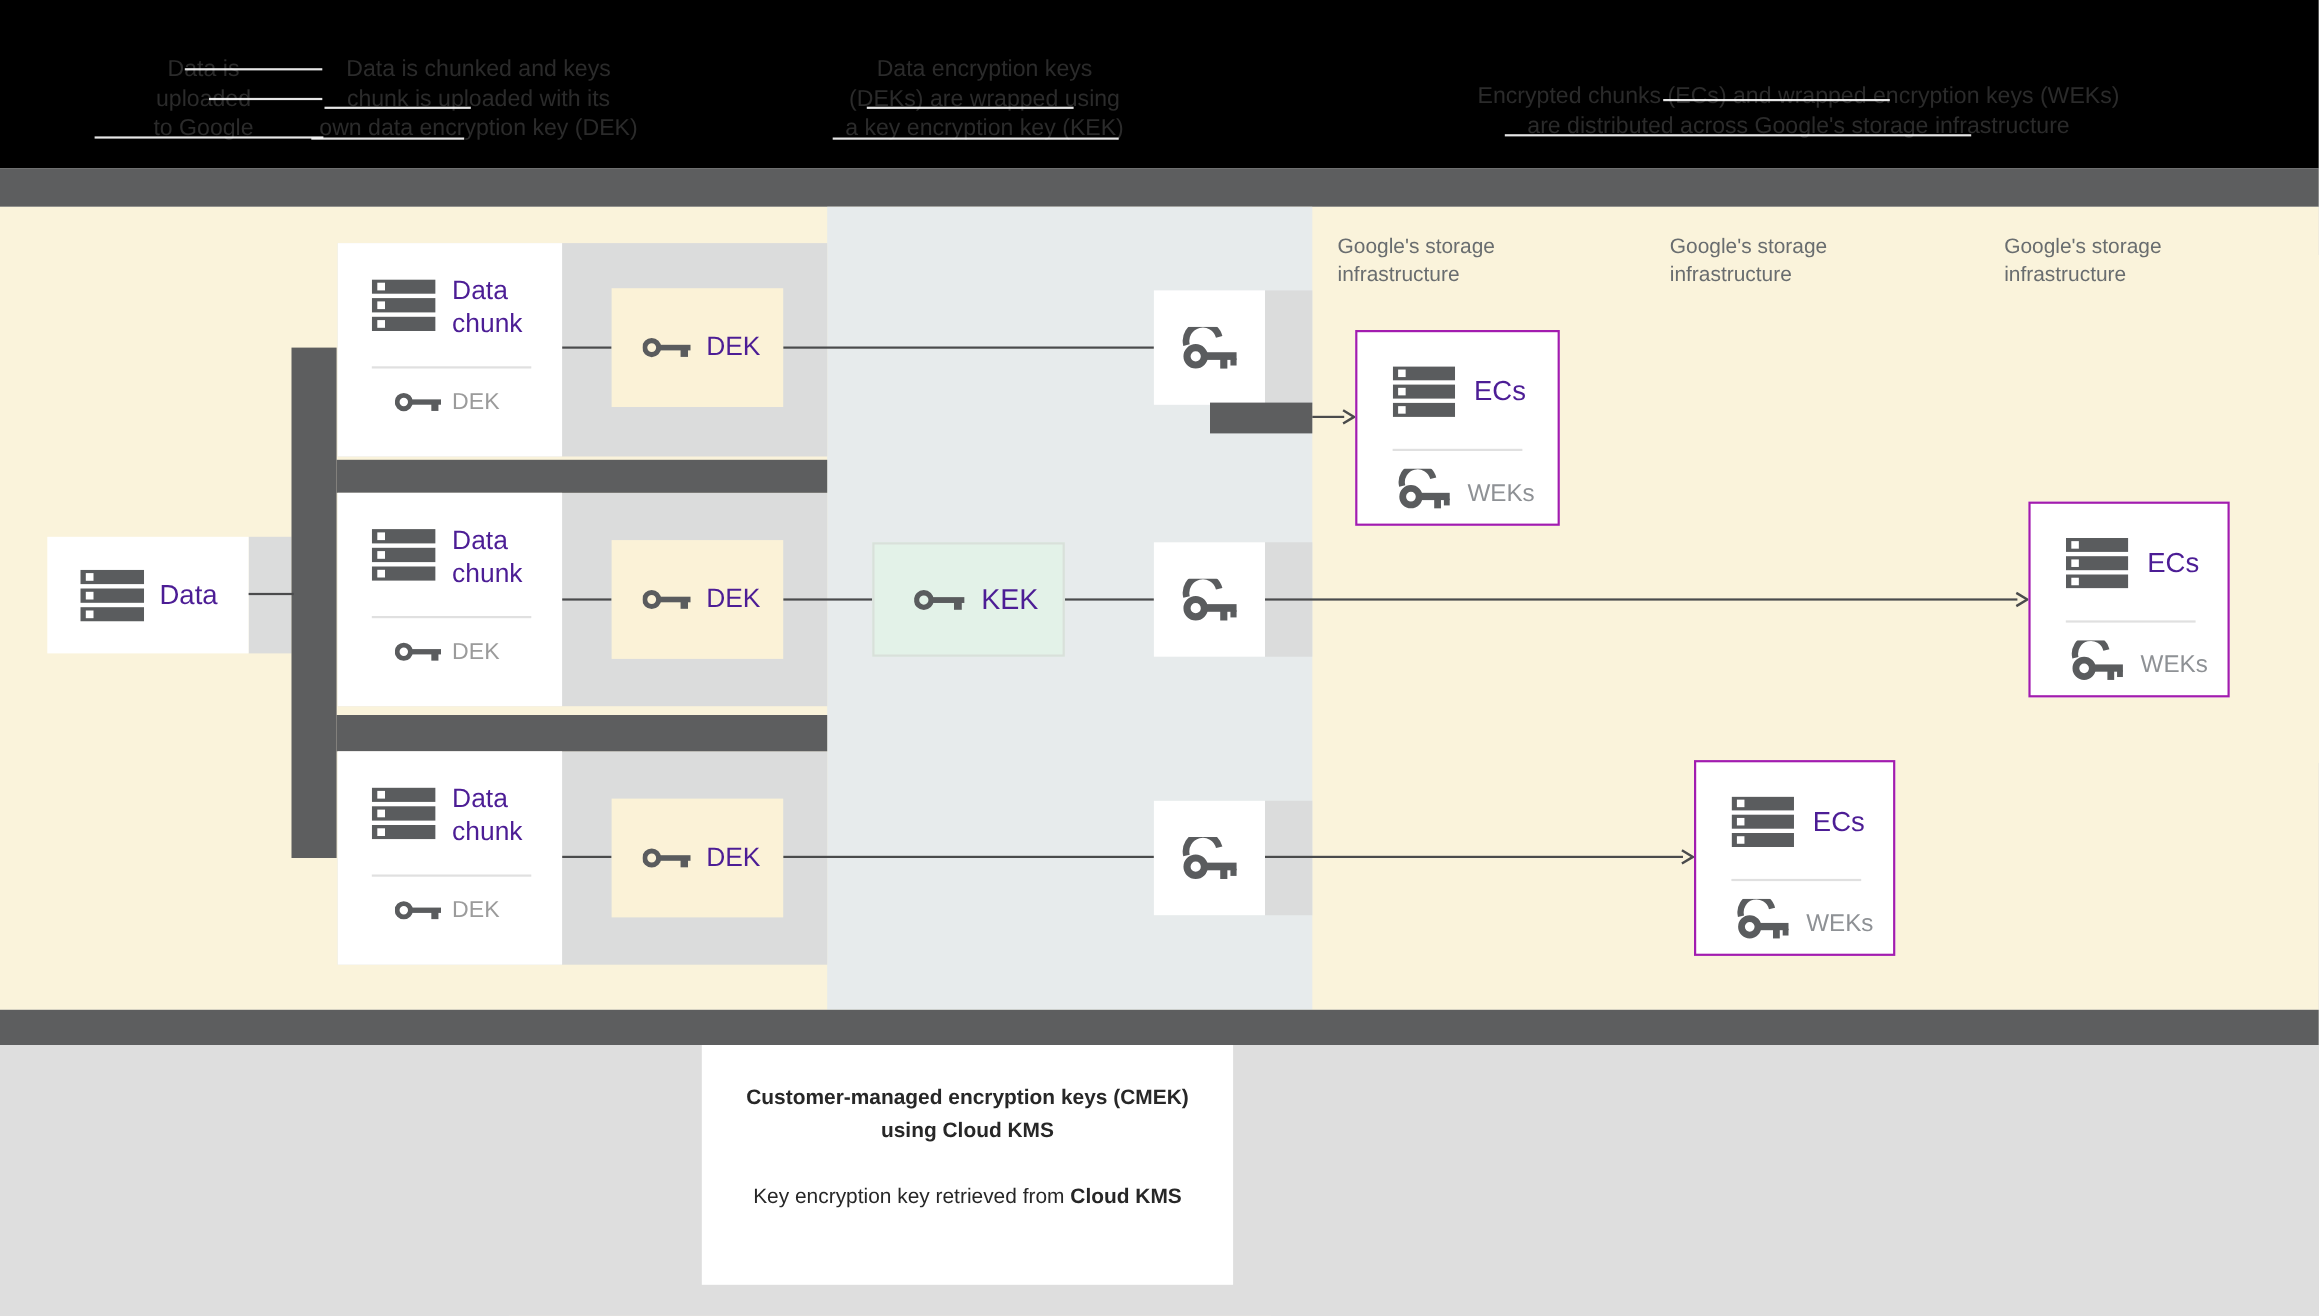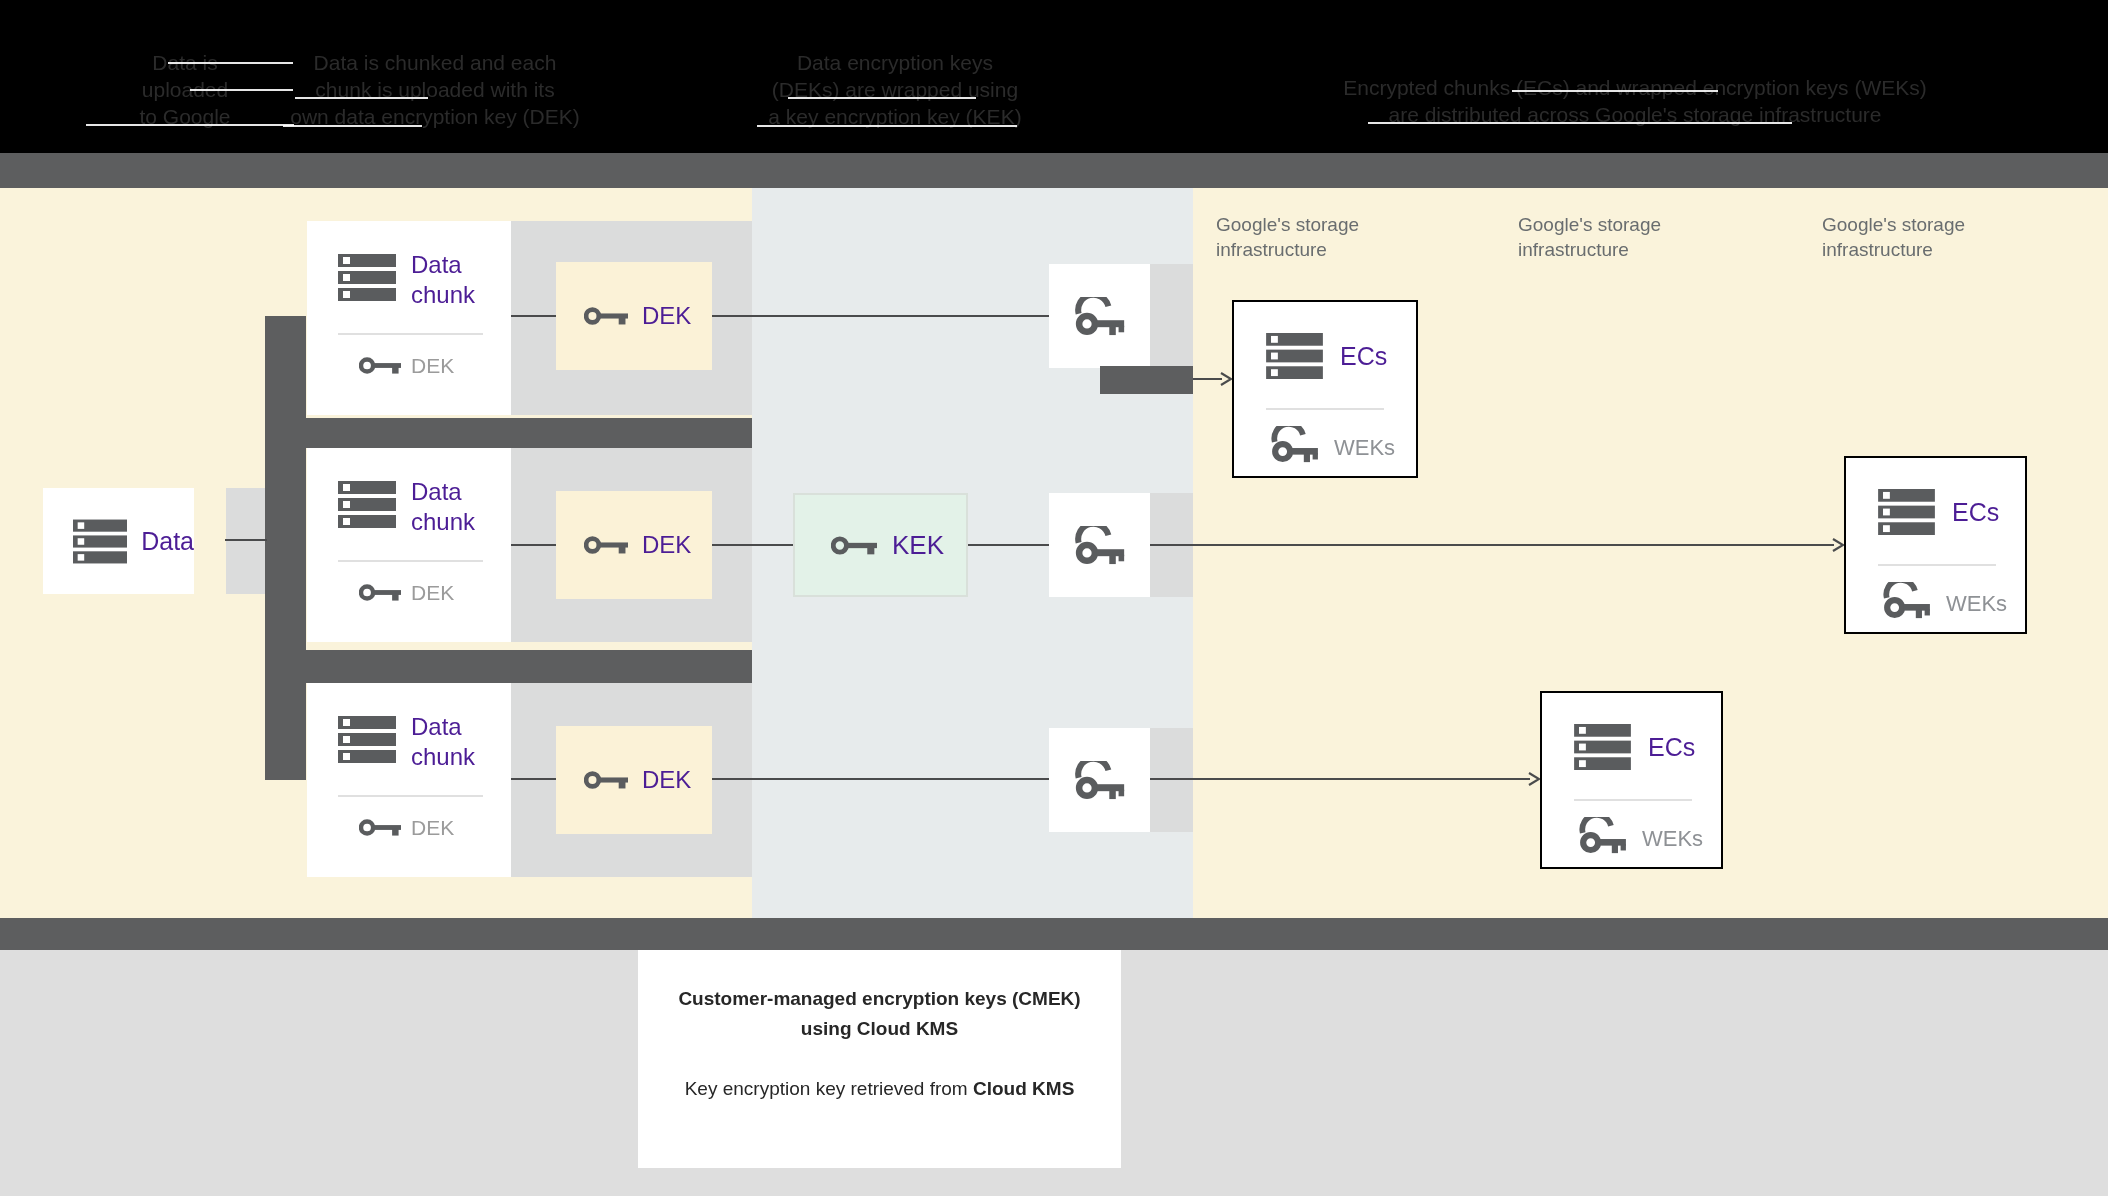--- a/index.html
+++ b/index.html
@@ -11,21 +11,21 @@
   .wline{position:absolute;height:2px;background:#FFFFFF;opacity:.9;}
   
   .dark{background:#5D5E5F;}
   
   .diagram-band{left:0;top:188px;width:2108px;height:730px;background:#FAF3DB;}
   .kms-col{left:752px;top:188px;width:441px;height:730px;background:#E7EBEC;}
   .gray-band{background:#DBDCDC;}
   .wbox{background:#FFFFFF;}
   .dek-box{background:#FBF2D7;}
   .kek-box{background:#E3F2E8;border:2px solid #D9E0DA;box-sizing:border-box;}
-  .ecs-box{background:#FFFFFF;border:2px solid #000000;box-sizing:border-box;}
+  .ecs-box{background:#FFFFFF;border:2px solid #a21caf;box-sizing:border-box;}
   .hline{position:absolute;height:2px;background:#4A4B4C;}
   .lbl-dark{color:#4c1d95;}
   .lbl-gray{color:#9B9B9B;}
   .icon{color:#5A5C5E;display:block;}
   .flexrow{display:flex;align-items:center;}
   .storage-lbl{position:absolute;width:180px;font-size:19px;line-height:25px;color:#696D6F;}
   .divider{position:absolute;height:2px;background:#E0E0E0;}
   .caret-down{position:absolute;width:0;height:0;border-left:7px solid transparent;border-right:7px solid transparent;border-top:8px solid #5D5E5F;}
   .footer-band{left:0;top:950px;width:2108px;height:246px;background:#DEDEDE;}
   .footer-card{left:638px;top:950px;width:483px;height:218px;background:#FFFFFF;}
@@ -63,21 +63,21 @@
   </defs>
 </svg>
 
 <div class="abs hdr-band">
   <div class="hdr-col" style="left:60px;top:49px;width:250px;">
     <div>Data is</div>
     <div>uploaded</div>
     <div>to Google</div>
   </div>
   <div class="hdr-col" style="left:270px;top:49px;width:330px;">
-    <div>Data is chunked and each</div>
+    <div>Data is chunked and keys</div>
     <div>chunk is uploaded with its</div>
     <div>own data encryption key (DEK)</div>
   </div>
   <div class="hdr-col" style="left:755px;top:49px;width:280px;">
     <div>Data encryption keys</div>
     <div>(DEKs) are wrapped using</div>
     <div>a key encryption key (KEK)</div>
   </div>
   <div class="hdr-col" style="left:1305px;top:74px;width:660px;">
     <div>Encrypted chunks (ECs) and wrapped encryption keys (WEKs)</div>
@@ -111,21 +111,21 @@
 
 <div class="hline" style="left:225px;top:539px;width:42px;"></div>
 <div class="hline" style="left:511px;top:315px;width:45px;"></div>
 <div class="hline" style="left:712px;top:315px;width:337px;"></div>
 <div class="hline" style="left:511px;top:544px;width:45px;"></div>
 <div class="hline" style="left:712px;top:544px;width:81px;"></div>
 <div class="hline" style="left:968px;top:544px;width:81px;"></div>
 <div class="hline" style="left:511px;top:778px;width:45px;"></div>
 <div class="hline" style="left:712px;top:778px;width:337px;"></div>
 
-<div class="abs wbox flexrow" style="left:43px;top:488px;width:151px;height:106px;padding-left:30px;box-sizing:border-box;gap:14px;">
+<div class="abs wbox flexrow" style="left:43px;top:488px;width:183px;height:106px;padding-left:30px;box-sizing:border-box;gap:14px;">
   <svg class="icon" width="58" height="47">
       <use href="#ic-storage"></use>
     </svg>
   <span class="lbl-dark" style="font-size:25px;">Data</span>
 </div>
 
 <div class="abs wbox" style="left:307px;top:221px;width:204px;height:194px;">
   <svg class="icon abs" style="left:31px;top:33px;" width="58" height="47">
       <use href="#ic-storage"></use>
     </svg>

